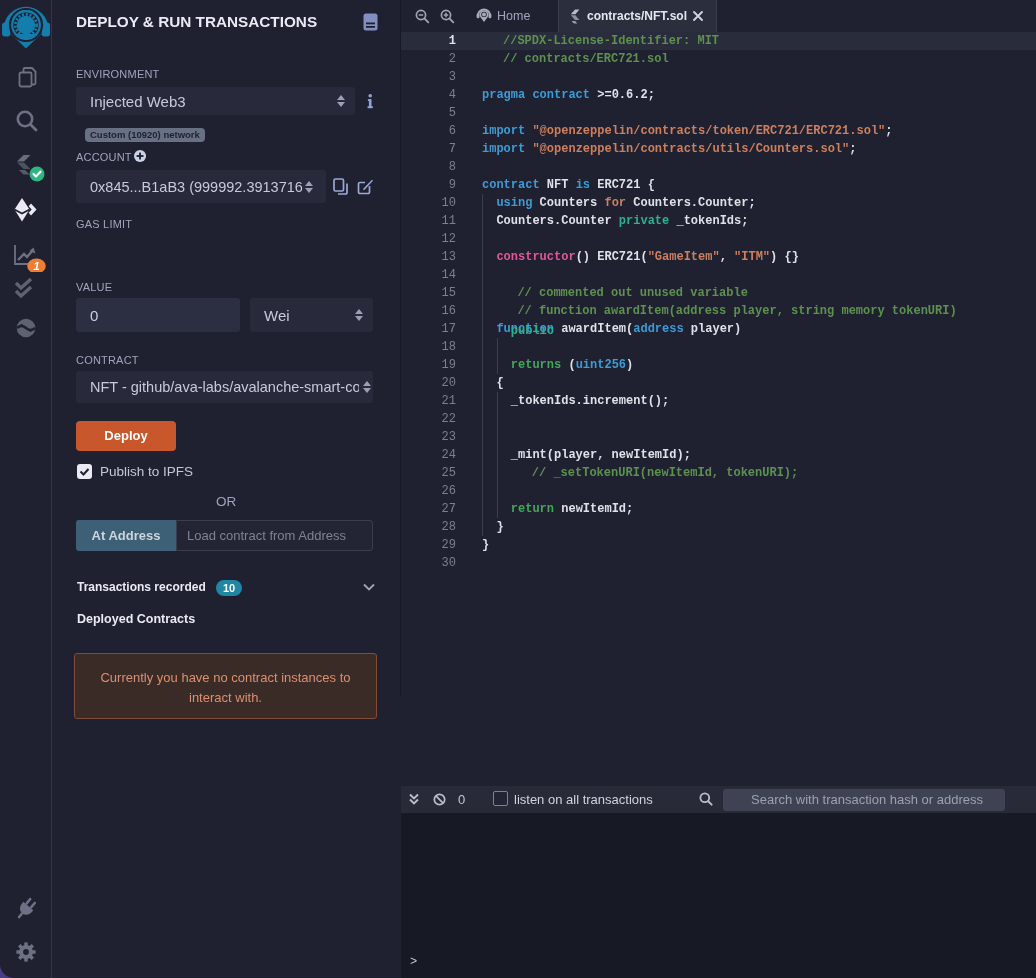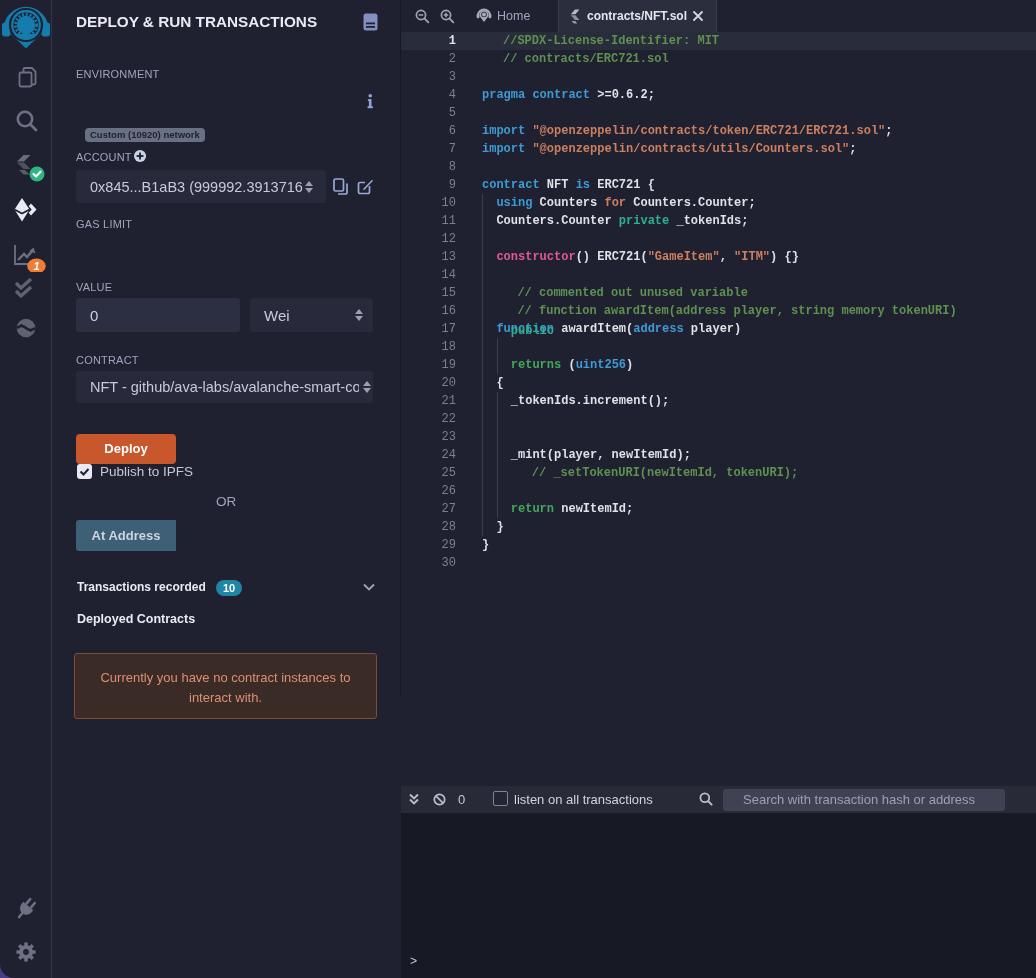--- a/index.html
+++ b/index.html
@@ -127,20 +127,26 @@
   </div>
   <div id="panel">
     <div class="abs" style="left:24px; top:13px; font-size:15.3px; font-weight:bold; color:#e9eaf3;">DEPLOY &amp; RUN TRANSACTIONS</div>
     <svg class="abs" style="left:311px; top:13px;" width="15" height="18" viewBox="0 0 15 18">
       <rect x="0.5" y="0.5" width="14" height="17" rx="2.5" fill="#828fc0"></rect>
       <rect x="3" y="9.5" width="9" height="1.8" fill="#1f2130"></rect>
       <rect x="3" y="13" width="9" height="1.8" fill="#1f2130"></rect>
     </svg>
 
     <div class="lbl" style="top:68px;">ENVIRONMENT</div>
+    <div class="sel" style="top:87px; width:279px; height:28px;">Injected Web3
+      <span class="updn">
+          <i class="u"></i>
+          <i class="d"></i>
+        </span>
+    </div>
     <svg class="abs" style="left:315px; top:94px;" width="6" height="15" viewBox="0 0 6 15">
       <circle cx="3.2" cy="1.8" r="1.8" fill="#93a3d6"></circle>
       <rect x="1.9" y="5.2" width="2.6" height="8" fill="#93a3d6"></rect>
       <rect x="0.6" y="12.2" width="5.2" height="2" fill="#93a3d6"></rect>
       <rect x="0.9" y="5.2" width="3" height="1.8" fill="#93a3d6"></rect>
     </svg>
     <div class="abs" style="left:33px; top:128px; height:14px; background:#687083; border-radius:4px; color:#1f2130; font-size:9.5px; font-weight:bold; line-height:14px; padding:0 5px;">Custom (10920) network</div>
 
     <div class="lbl" style="top:151px;">ACCOUNT</div>
     <svg class="abs" style="left:82px; top:150px;" width="13" height="13" viewBox="0 0 14 14">
@@ -176,32 +182,33 @@
 
     <div class="lbl" style="top:354px;">CONTRACT</div>
     <div class="sel" style="top:371px; width:297px; height:32px; font-size:14.5px; padding-right:2px; overflow:hidden;">
       <span style="white-space:nowrap; overflow:hidden; width:269px;">NFT - github/ava-labs/avalanche-smart-cont</span>
       <span class="updn" style="margin-left:auto;">
           <i class="u"></i>
           <i class="d"></i>
         </span>
     </div>
 
-    <div class="abs" style="left:24px; top:421px; width:100px; height:30px; background:#c8582c; border-radius:4px; color:#fff; font-size:13px; font-weight:bold; text-align:center; line-height:30px;margin-top:13px;">Deploy</div>
+    <div class="abs" style="left:24px; top:421px; width:100px; height:30px; background:#c8582c; border-radius:4px; color:#fff; font-size:13px; font-weight:bold; text-align:center; line-height:30px;">Deploy</div>
 
     <div class="abs" style="left:25px; top:464px; width:15px; height:15px; background:#e9eaf3; border-radius:3px;">
       <svg width="15" height="15" viewBox="0 0 15 15">
           <path d="M3.5 7.5 l3 3 l5 -5.5" fill="none" stroke="#1f2130" stroke-width="2"></path>
         </svg>
     </div>
     <div class="abs" style="left:48px; top:464px; font-size:13.5px; color:#c3c7d9;">Publish to IPFS</div>
 
     <div class="abs" style="left:0; top:494px; width:348px; text-align:center; font-size:13.5px; color:#a2a3bd;">OR</div>
 
     <div class="abs" style="left:24px; top:520px; width:100px; height:31px; background:#3e6076; border-radius:3px 0 0 3px; color:#ccd4dd; font-size:13px; font-weight:bold; text-align:center; line-height:31px;">At Address</div>
+    <div class="abs" style="left:124px; top:520px; width:197px; height:31px; background:#232534; border:1px solid #3a3d52; border-radius:0 3px 3px 0; color:#7f8296; font-size:13px; line-height:29px; padding-left:10px;">Load contract from Address</div>
 
     <div class="abs" style="left:25px; top:580px; font-size:12px; font-weight:bold; color:#e9eaf3;">Transactions recorded</div>
     <div class="abs" style="left:164px; top:580px; height:16px; background:#2086a5; border-radius:8px; color:#fff; font-size:11px; font-weight:bold; line-height:16px; padding:0 7px;">10</div>
     <svg class="abs" style="left:311px; top:583px;" width="12" height="8" viewBox="0 0 12 8">
         <path d="M1 1.5 l5 5 l5 -5" fill="none" stroke="#a2a3bd" stroke-width="1.8"></path>
       </svg>
 
     <div class="abs" style="left:25px; top:612px; font-size:12.5px; font-weight:bold; color:#e9eaf3;">Deployed Contracts</div>
 
     <div class="abs" style="left:22px; top:653px; width:303px; height:66px; background:#3a2b27; border:1px solid #7e4c37; border-radius:3px; color:#dd8f72; font-size:13px; text-align:center; padding-top:14px; line-height:20px;">Currently you have no contract instances to<br>interact with.</div>
@@ -307,17 +314,17 @@
         <circle cx="6.5" cy="6.5" r="5.2" fill="none" stroke="#b9bdcc" stroke-width="1.7"></circle>
         <line x1="2.9" y1="2.9" x2="10.1" y2="10.1" stroke="#b9bdcc" stroke-width="1.7"></line>
       </svg>
       <div class="abs" style="left:57px; top:6px; font-size:13px; color:#c3c7d9;">0</div>
       <div class="abs" style="left:92px; top:5px; width:15px; height:15px; border:1px solid #7d8196; border-radius:2px; background:#232534;"></div>
       <div class="abs" style="left:113px; top:6px; font-size:13px; color:#d0d3de;">listen on all transactions</div>
       <svg class="abs" style="left:298px; top:6px;" width="14" height="14" viewBox="0 0 14 14">
         <circle cx="5.8" cy="5.8" r="4.4" fill="none" stroke="#b9bdcc" stroke-width="1.8"></circle>
         <line x1="9.2" y1="9.2" x2="12.6" y2="12.6" stroke="#b9bdcc" stroke-width="2" stroke-linecap="round"></line>
       </svg>
-      <div class="abs" style="left:322px; top:3px; width:282px; height:22px; background:#3f4253; border-radius:3px; color:#9ca0b2; font-size:13px; line-height:22px; padding-left:20px;">Search with transaction hash or address</div>
+      <div class="abs" style="left:322px; top:3px; width:282px; height:22px; background:#3f4253; border-radius:3px; color:#9ca0b2; font-size:13px; line-height:22px; padding-left:28px;">Search with transaction hash or address</div>
       <div class="abs" style="left:9px; top:169px; font-size:12px; color:#c3c7d9; font-family:'Liberation Mono',monospace;">&gt;</div>
     </div>
   </div>
 </div>
 
 </body></html>

